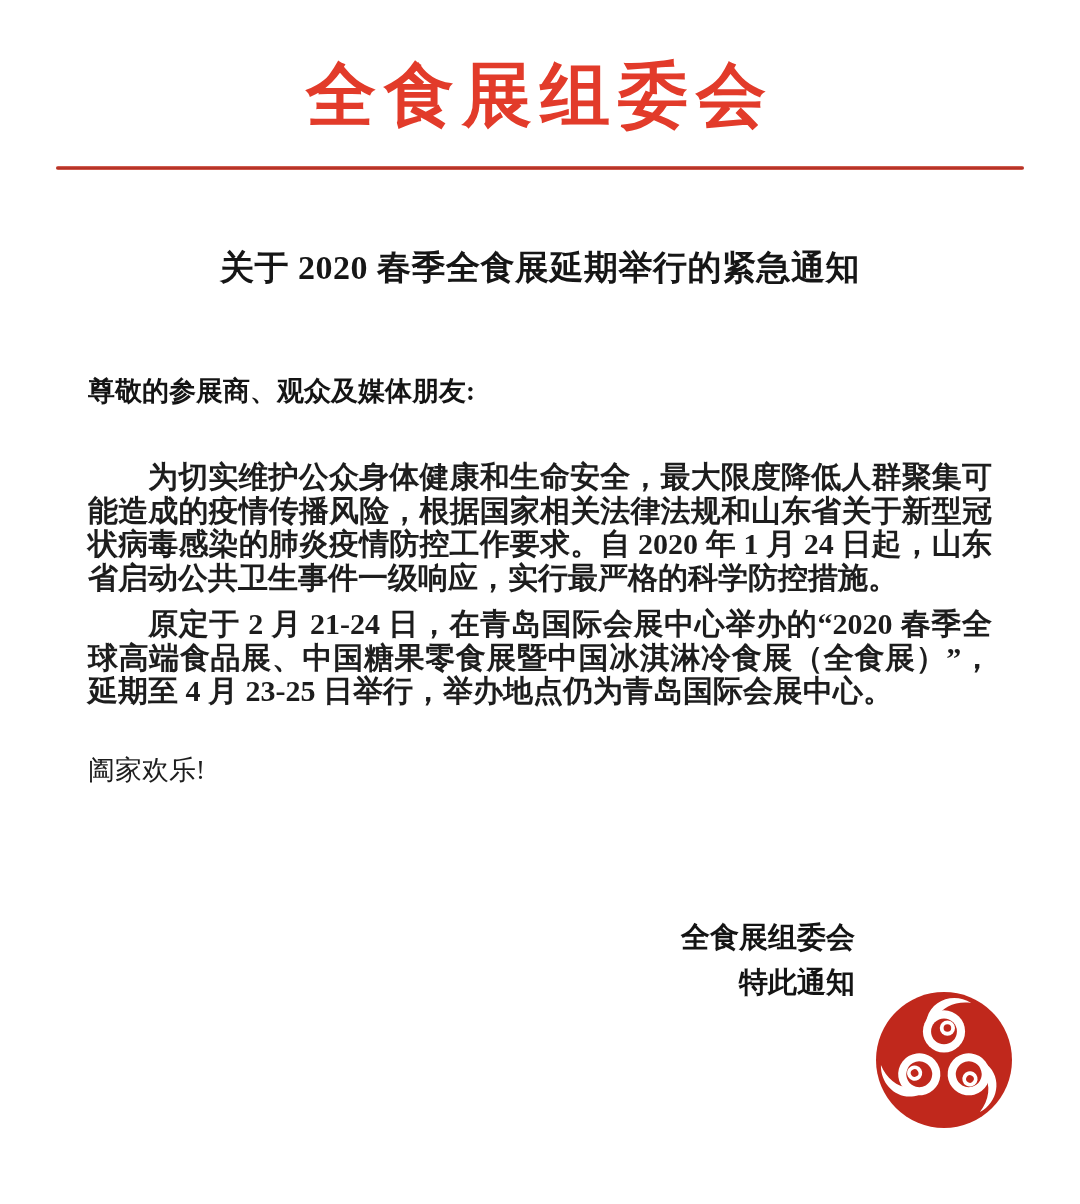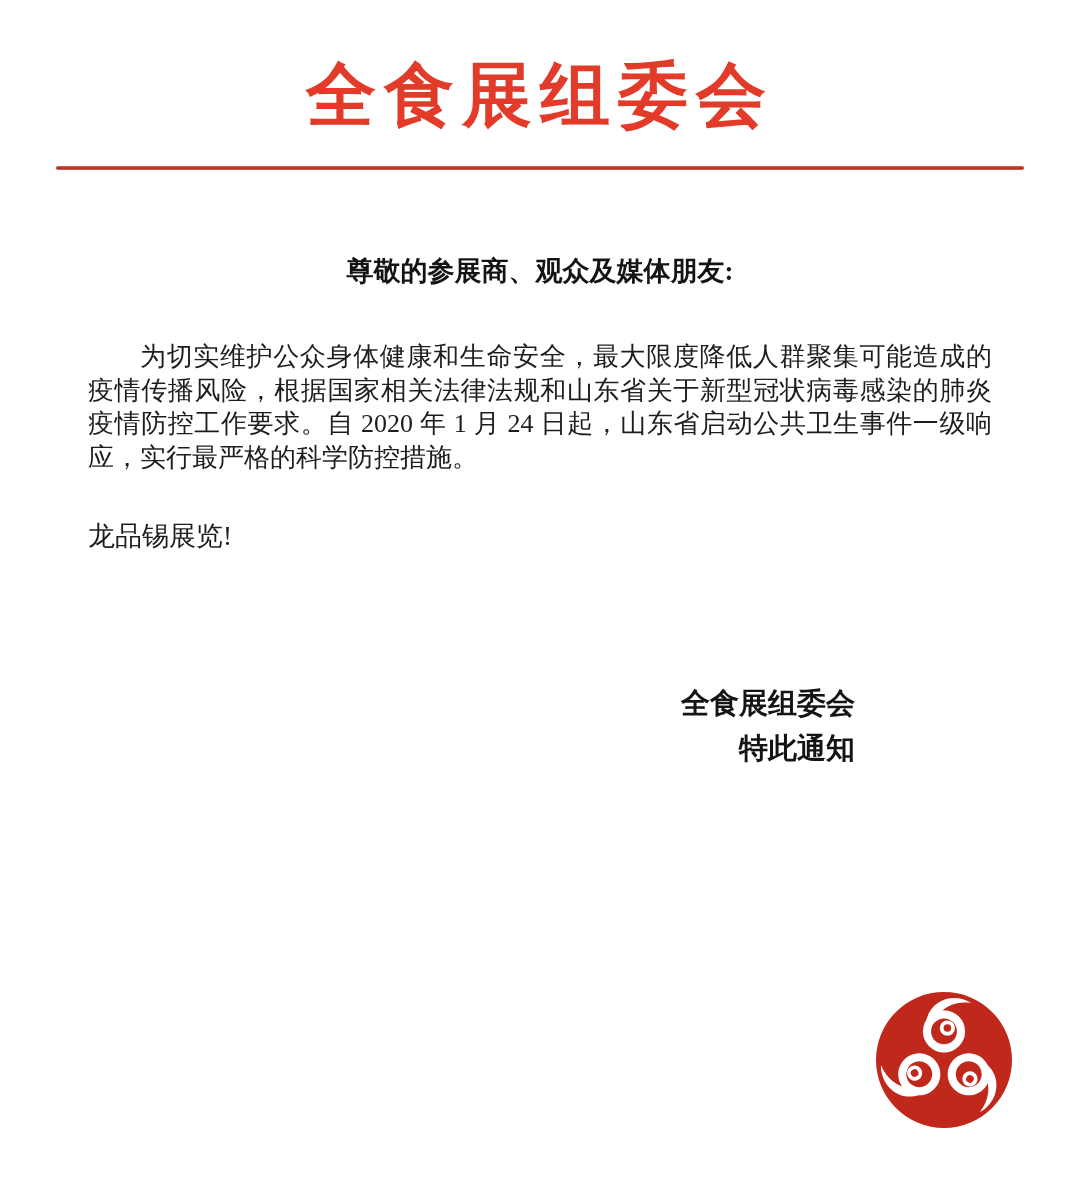--- a/index.html
+++ b/index.html
@@ -40,29 +40,29 @@
     letter-spacing: 0.5px;
     color: #161616;
   }
   .content { margin: 0 88px; }
   .salutation {
     margin-top: 84px;
     font-size: 27px;
     line-height: 34px;
     font-weight: bold;
     color: #141414;
-    text-align: center;
   }
   .body-para {
-    font-size: 26px;
+    font-size: 30px;
     line-height: 33.5px;
     text-indent: 2em;
     text-align: justify;
     margin-bottom: 13px;
     color: #1d1d1d;
+    font-weight: bold;
   }
   .body-para.first { margin-top: 52px; }
   .closing {
     margin-top: 45px;
     font-size: 27px;
     line-height: 34px;
     color: #1d1d1d;
   }
   .signature {
     margin-top: 128px;
@@ -85,29 +85,31 @@
 </style>
 </head>
 <body>
 
 <div class="page">
 
   <div class="letterhead">全食展组委会</div>
 
   <div class="rule"></div>
 
+  <h1 class="doc-title">关于 2020 春季全食展延期举行的紧急通知</h1>
 
   <div class="content">
     <p class="salutation">尊敬的参展商、观众及媒体朋友:</p>
 
     <p class="body-para first">为切实维护公众身体健康和生命安全，最大限度降低人群聚集可能造成的疫情传播风险，根据国家相关法律法规和山东省关于新型冠状病毒感染的肺炎疫情防控工作要求。自 2020 年 1 月 24 日起，山东省启动公共卫生事件一级响应，实行最严格的科学防控措施。</p>
 
+    <p class="body-para">原定于 2 月 21-24 日，在青岛国际会展中心举办的“2020 春季全球高端食品展、中国糖果零食展暨中国冰淇淋冷食展（全食展）”，延期至 4 月 23-25 日举行，举办地点仍为青岛国际会展中心。</p>
 
 
-    <p class="closing">龙品锡展览!</p>
+    <p class="closing">阖家欢乐!</p>
   </div>
 
   <div class="signature">
     <div>全食展组委会</div>
     <div>特此通知</div>
   </div>
 
   <div class="logo">
     <svg viewBox="0 0 100 100" xmlns="http://www.w3.org/2000/svg">
       <circle cx="50" cy="50" r="50" fill="#c0281c"></circle>

